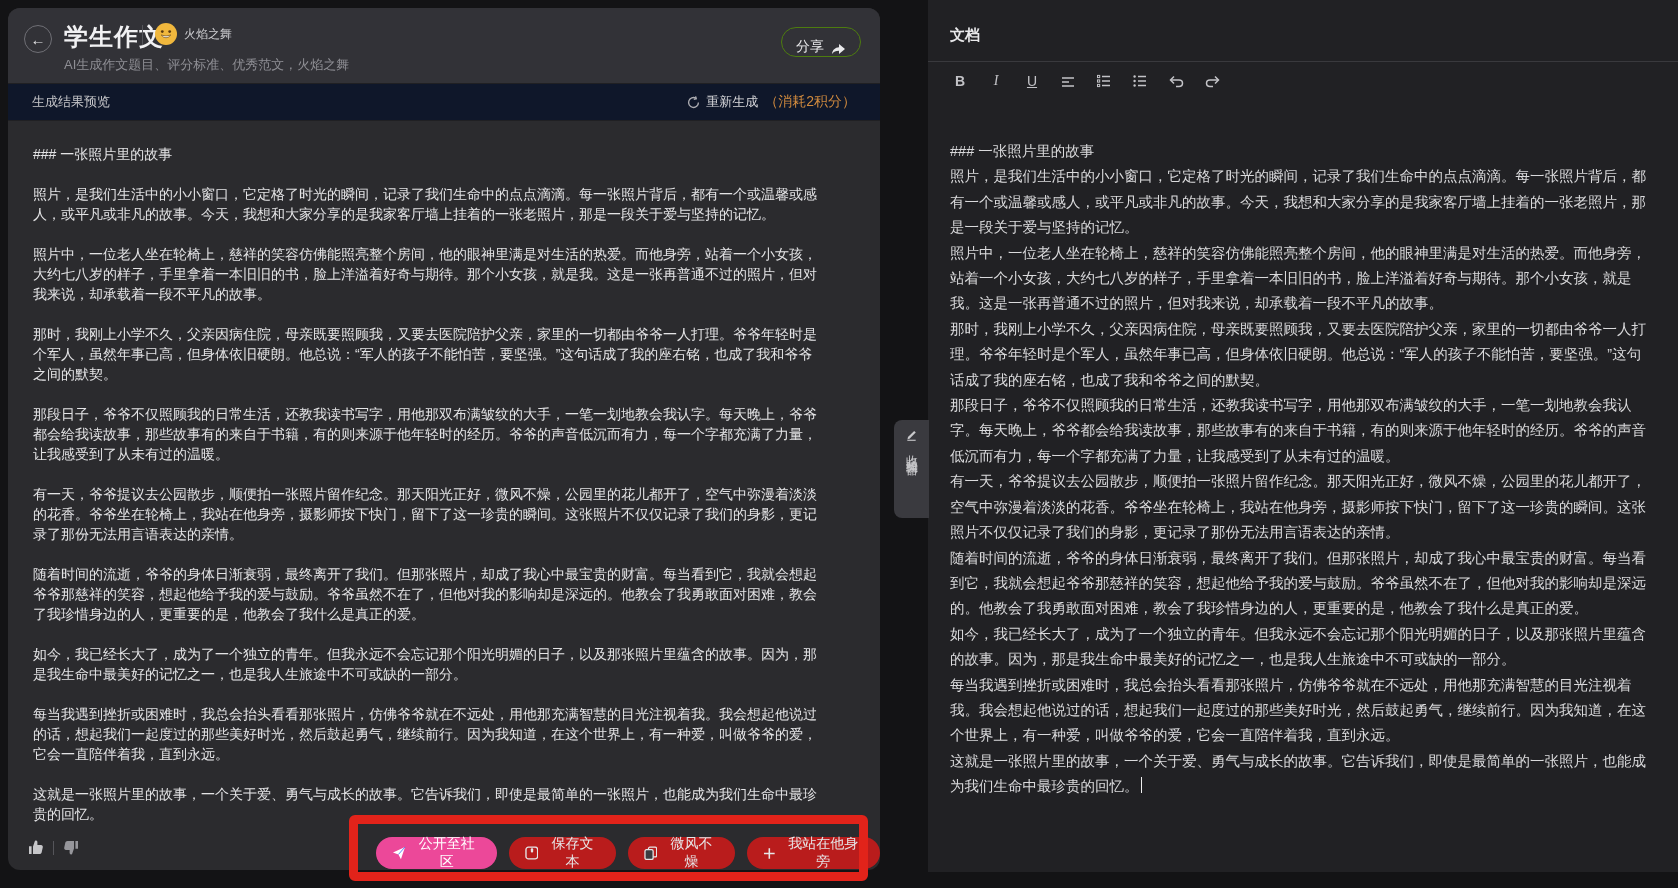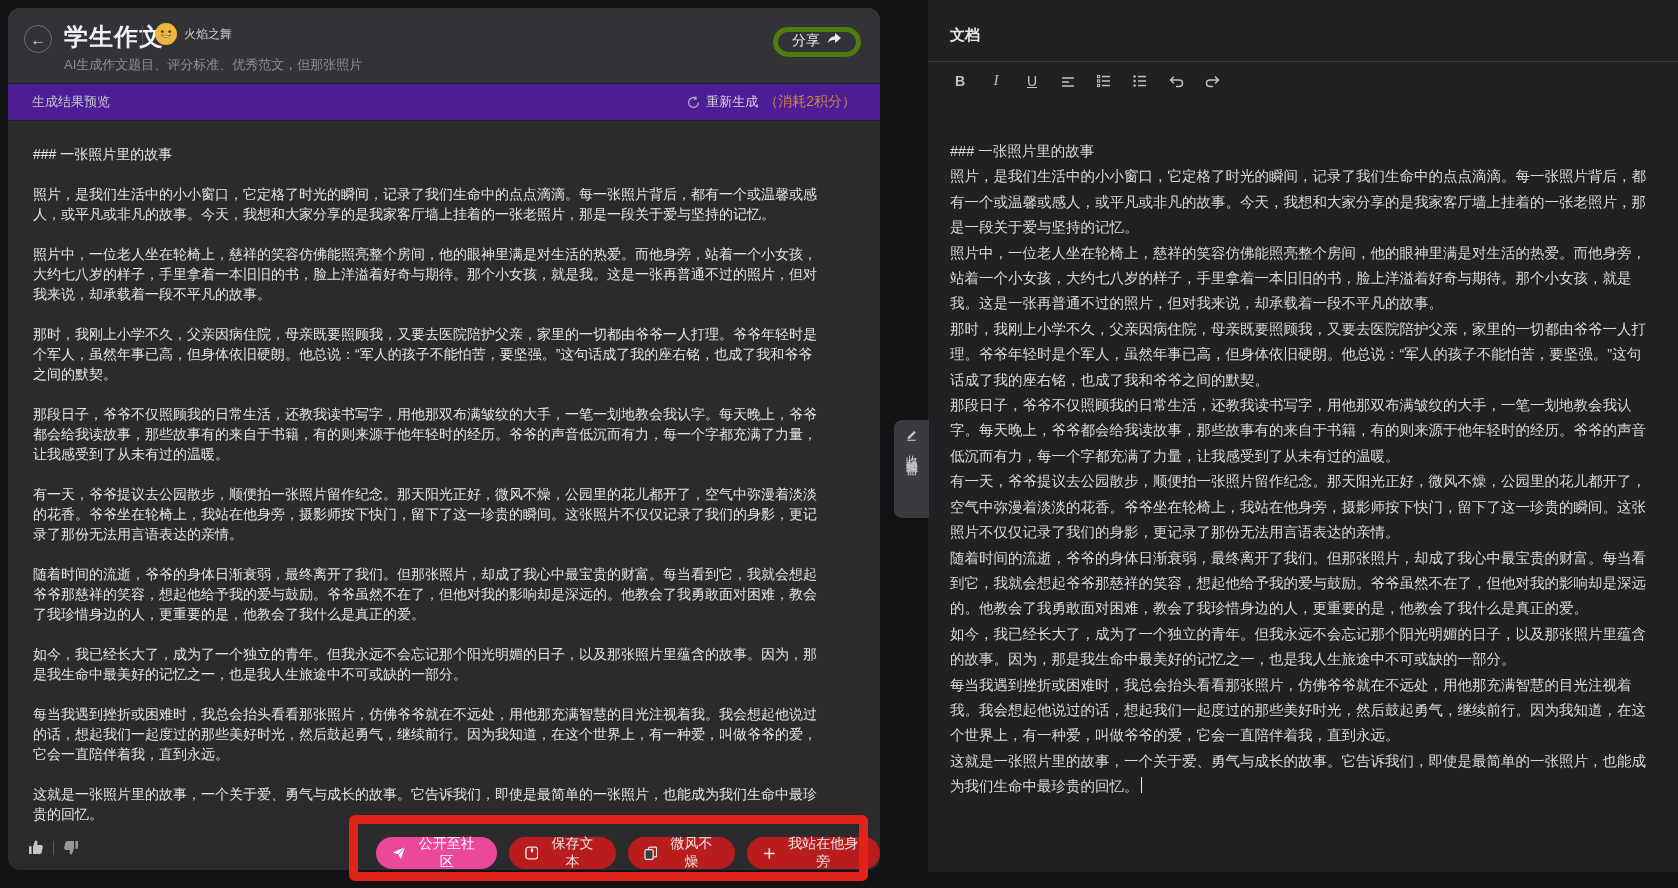--- a/index.html
+++ b/index.html
@@ -7,24 +7,24 @@
 
   
   .left-card { position:absolute; left:8px; top:8px; width:872px; height:862px; background:#2b2b2e; border-radius:12px; overflow:hidden; }
   .card-header { position:relative; height:76px; background:#323237; border-bottom:1px solid #202023; }
   .back-btn { position:absolute; left:16px; top:17px; width:28px; height:28px; border:1px solid #6f6f75; border-radius:50%; color:#e4e4e6; font-size:15px; display:flex; align-items:center; justify-content:center; cursor:pointer; background:transparent; }
   .hdr-title { position:absolute; left:56px; top:13px; font-size:24px; font-weight:bold; color:#f1f1f3; letter-spacing:1px; }
   .hdr-sep { position:absolute; left:134px; top:17px; width:1px; height:20px; background:#55555b; }
   .avatar { position:absolute; left:147px; top:15px; width:22px; height:22px; }
   .author { position:absolute; left:176px; top:18px; font-size:12px; color:#cfcfd2; }
   .subtitle { position:absolute; left:56px; top:48px; font-size:13px; color:#8f8f95; }
-  .share-btn { position:absolute; right:19px; top:19px; height:30px; padding:0 14px; border:5px solid #4d7c0f; border-radius:16px; background:transparent; color:#e9e9eb; font-size:14px; display:flex; align-items:flex-start; gap:7px; cursor:pointer; }
+  .share-btn { position:absolute; right:19px; top:19px; height:30px; padding:0 14px; border:1px solid #4d7c0f; border-radius:16px; background:transparent; color:#e9e9eb; font-size:14px; display:flex; align-items:flex-end; gap:7px; cursor:pointer; }
   .share-btn svg { display:block; }
 
-  .results-bar { position:relative; height:37px; background:#4c1d95; border-bottom:1px solid #202023; display:flex; align-items:center; padding:0 24px;gap:48px; }
+  .results-bar { position:relative; height:37px; background:#0f172a; border-bottom:1px solid #202023; display:flex; align-items:center; padding:0 24px;gap:48px; }
   .results-label { font-size:13px; color:#c7c7ca; }
   .bar-right { margin-left:auto; display:flex; align-items:flex-start; gap:6px; }
   .regen { display:flex; align-items:center; gap:6px; color:#d9d9dc; font-size:13px; cursor:pointer; background:none; border:none; }
   .regen svg { color:#ababb0; }
   .cost { font-size:14px; color:#d08a3e; }
 
   .essay-area { position:absolute; left:0; top:114px; width:100%; padding:22px 56px 0 25px; font-size:14px; line-height:20px; color:#e4e4e6; }
   .essay-area .heading { margin-bottom:20px; }
   .essay-area p { margin-bottom:20px; }
 
@@ -72,21 +72,21 @@
     <div class="hdr-sep"></div>
     <span class="avatar">
       <svg width="22" height="22" viewBox="0 0 22 22">
         <circle cx="11" cy="11" r="11" fill="#f0b73d"></circle>
         <circle cx="7.3" cy="8.6" r="1.4" fill="#5b3a10"></circle>
         <circle cx="14.7" cy="8.6" r="1.4" fill="#5b3a10"></circle>
         <path d="M6.2 12 Q11 17.5 15.8 12 Q11 14 6.2 12 Z" fill="#ffffff" stroke="#5b3a10" stroke-width="0.6"></path>
       </svg>
     </span>
     <div class="author">火焰之舞</div>
-    <div class="subtitle">AI生成作文题目、评分标准、优秀范文，但那张照片</div>
+    <div class="subtitle">AI生成作文题目、评分标准、优秀范文，火焰之舞</div>
     <button class="share-btn">
       <span>分享</span>
       <svg width="15" height="13" viewBox="0 0 15 13">
         <path d="M8 4.2 V1 L14 6 L8 11 V7.8 C4.8 7.8 2.6 8.9 1 11 C1.4 6.7 4.2 4.5 8 4.2 Z" fill="currentColor"></path>
       </svg>
     </button>
   </div>
 
   <div class="results-bar">
     <div class="results-label">生成结果预览</div>

